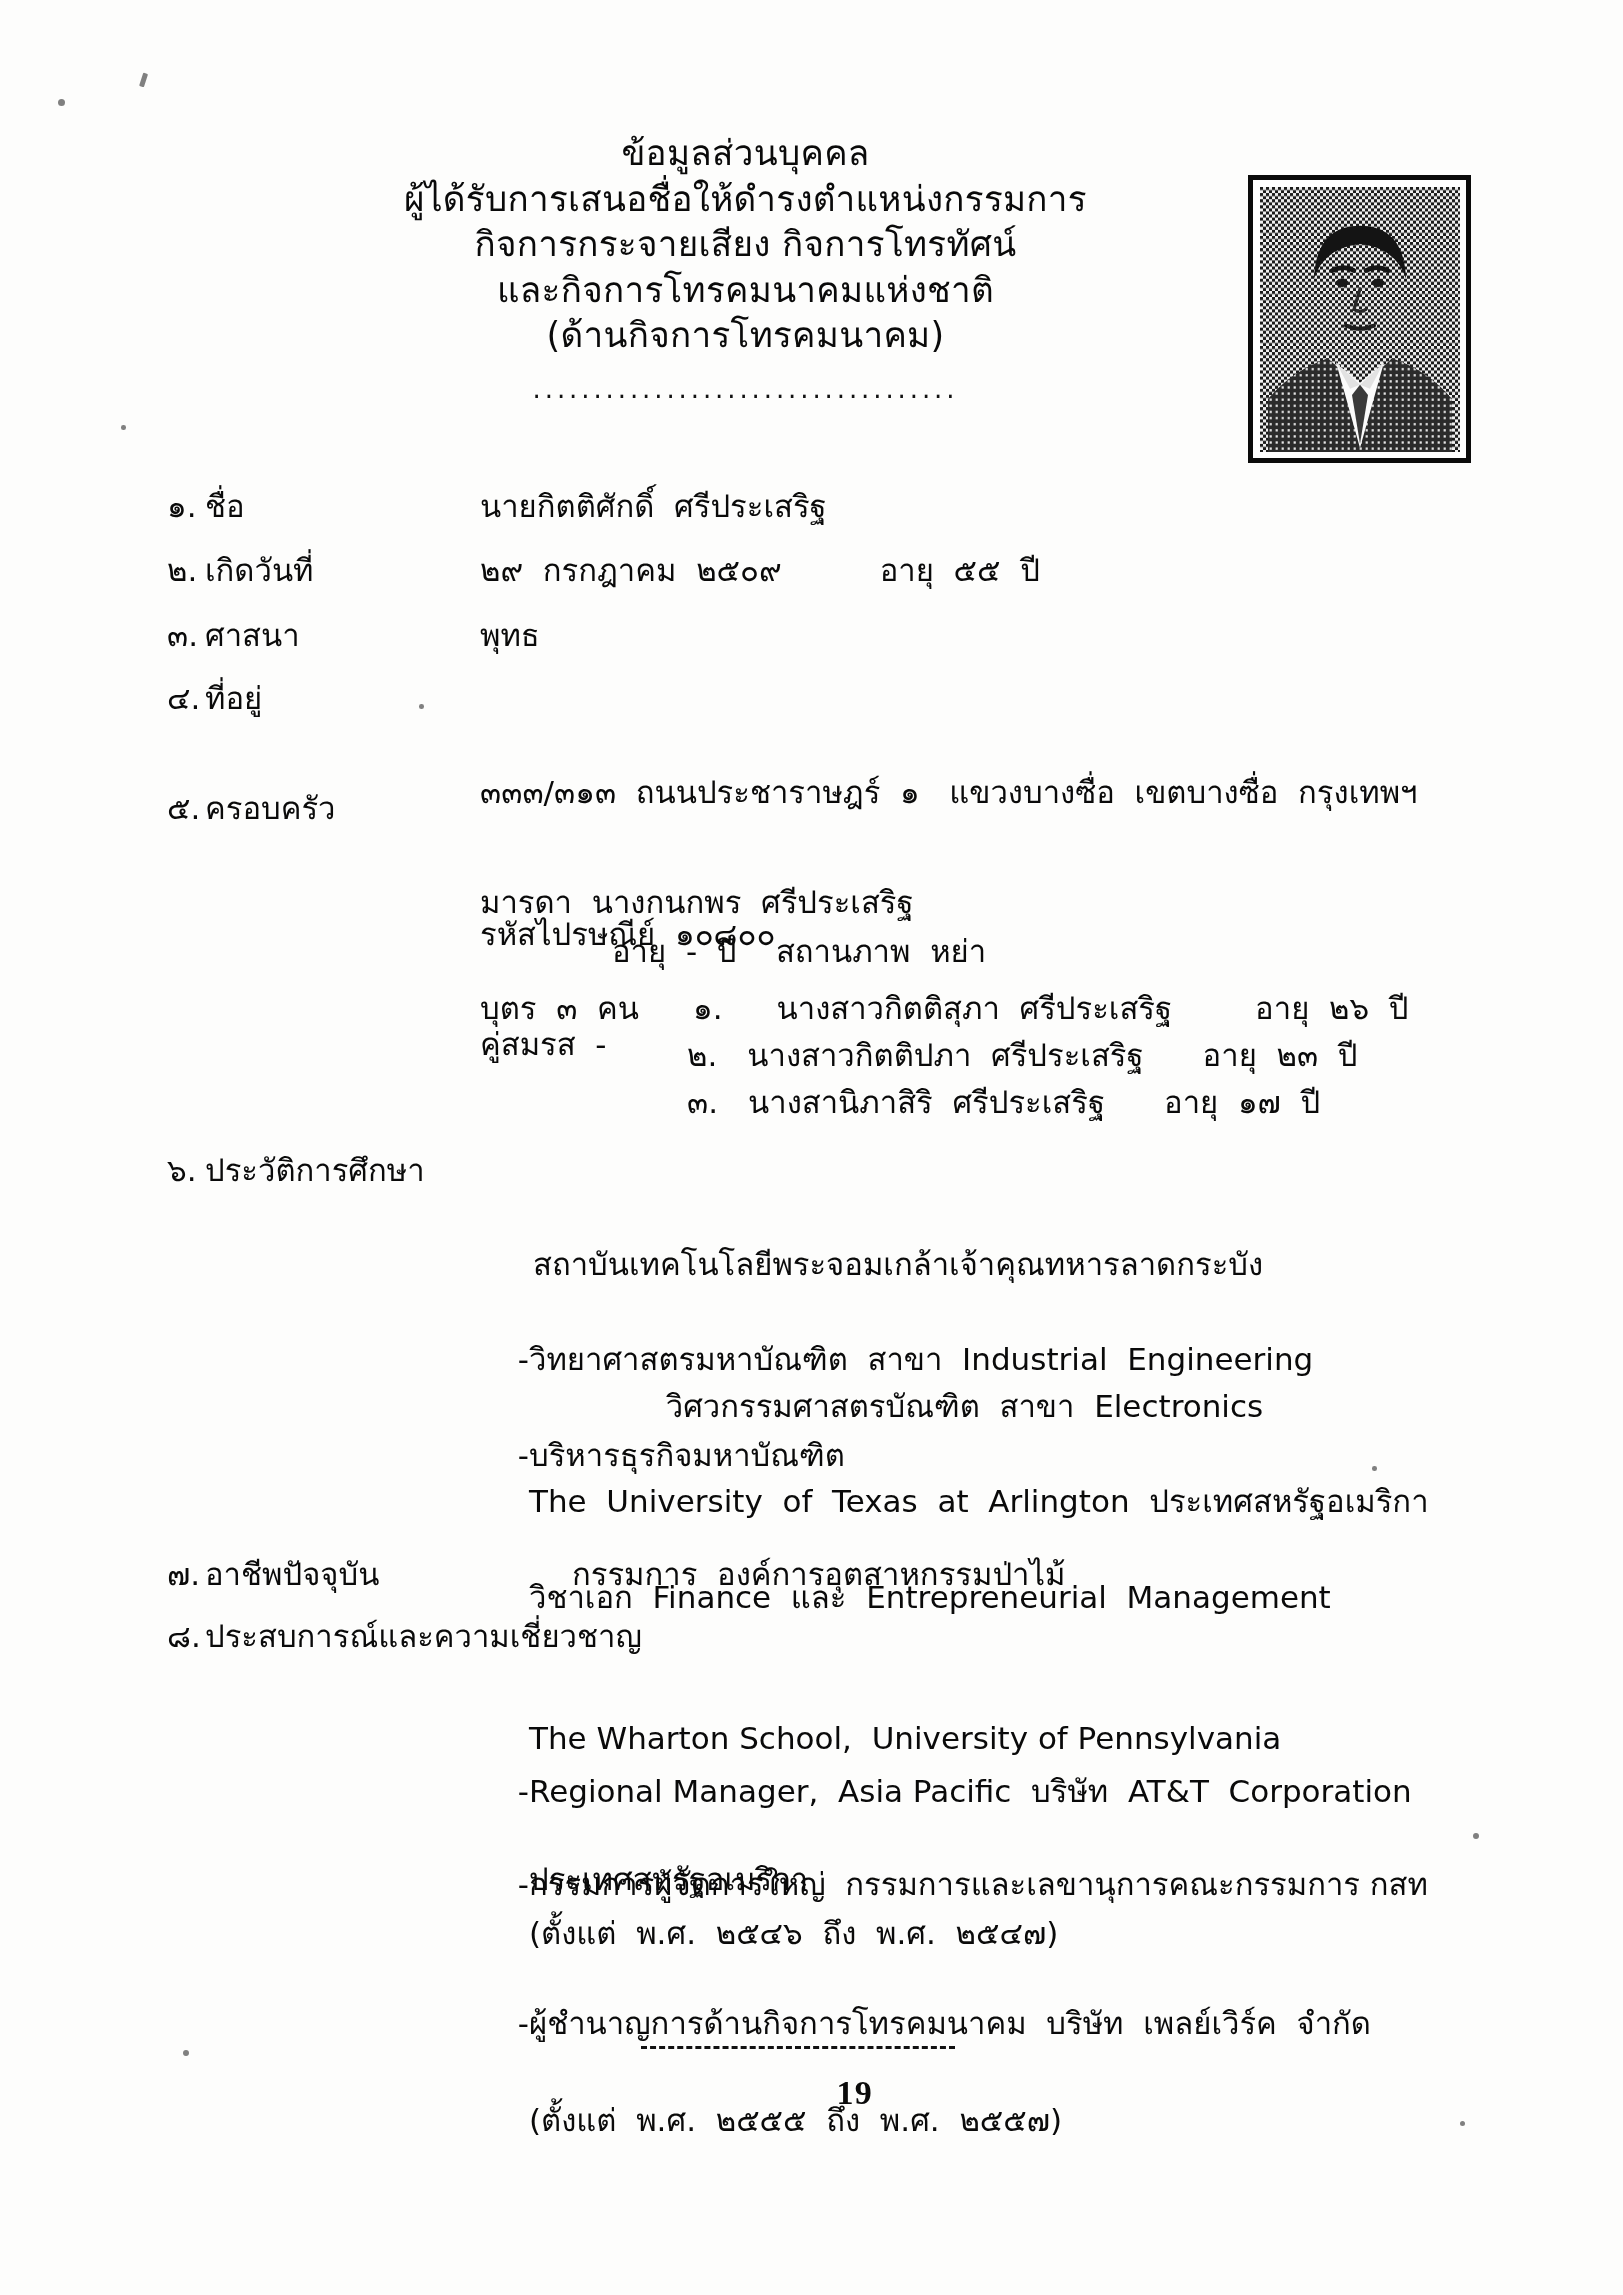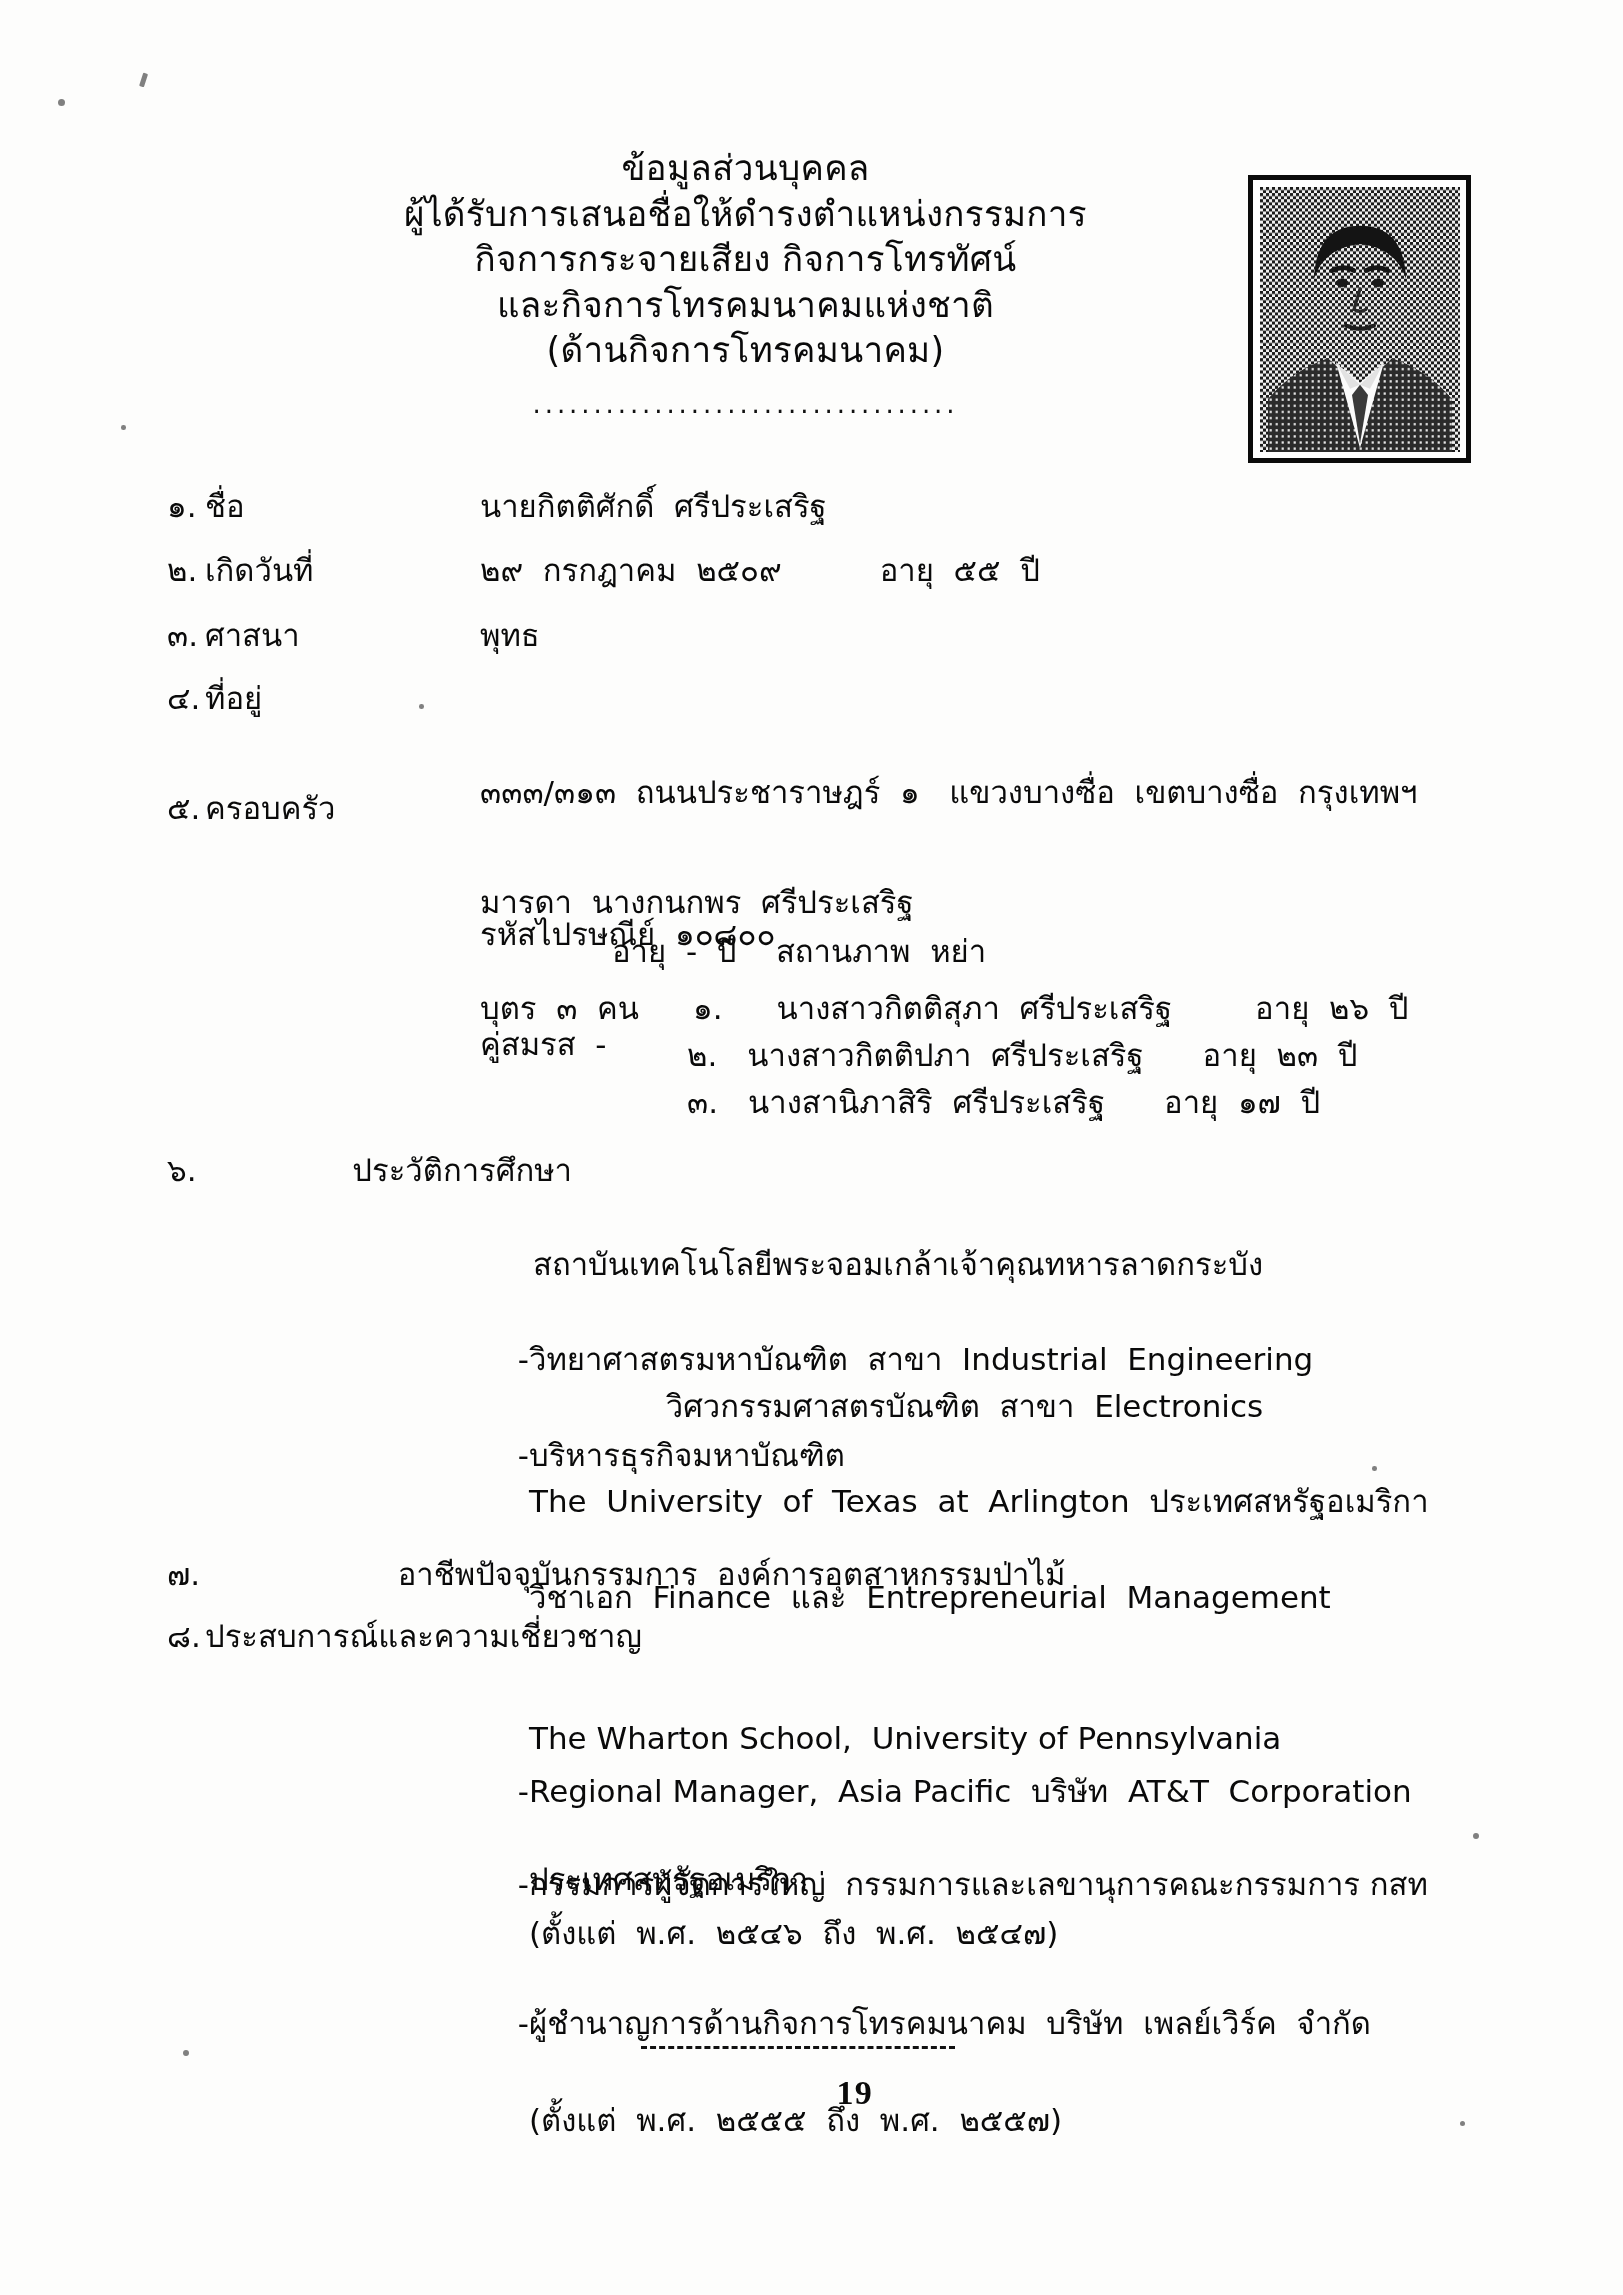--- a/index.html
+++ b/index.html
@@ -23,21 +23,21 @@
     position: absolute;
     background: #1a1a1a;
     border-radius: 50%;
     opacity: 0.55;
   }
 
   
   .header-block {
     position: absolute;
     left: 281px;
-    top: 146px;
+    top: 131px;
     width: 929px;
     text-align: center;
   }
   .header-line {
     font-size: 35px;
     line-height: 1.30;
     letter-spacing: 0.3px;
     white-space: nowrap;
   }
   .dots-rule {
@@ -87,21 +87,21 @@
     flex: 0 0 38px;
     text-align: right;
     padding-right: 10.5px;
     box-sizing: border-box;
   }
   .label {
     width: 275px;
     flex: 0 0 275px;
     box-sizing: border-box;
   }
-  .label.wide { width: 367px; flex-basis: 367px; text-align: right; }
+  .label.wide { width: 367px; flex-basis: 367px; }
   .value { white-space: pre; }
   .value .sub { display: block; }
 
   .indent-block {
     position: absolute;
     font-size: 31px;
     line-height: 1.52;
     white-space: pre;
     text-align: right;
   }

